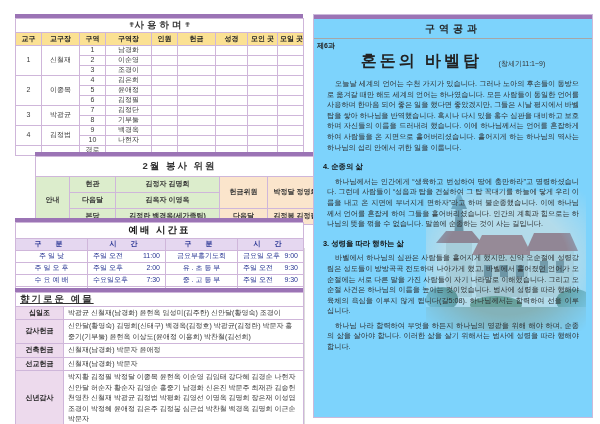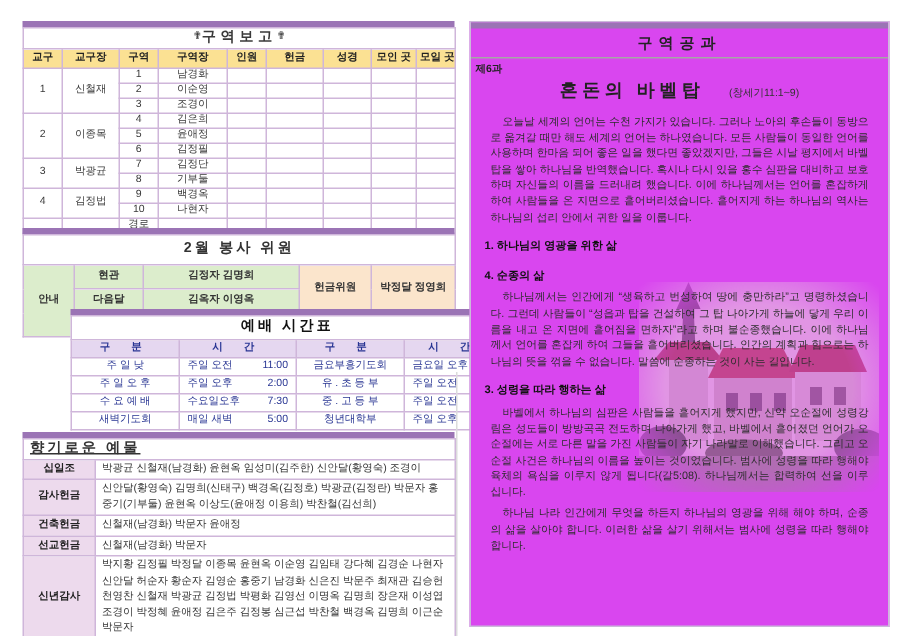--- a/index.html
+++ b/index.html
@@ -20,26 +20,26 @@
   .peach{background:#fbe5cc;}
   
   #timetable th{background:#e5d7f0;color:#283593;font-weight:bold;height:11px;letter-spacing:6px;}
   #timetable td{color:#283593;height:11px;}
   .timecell{padding:0 5px;}
   .timecell .flex{display:flex;justify-content:space-between;align-items:center;}
   
   #offerings td{white-space:normal;text-align:left;line-height:10.5px;padding:1px 4px;color:#333;}
   #offerings td.lbl{background:#eddaed;text-align:center;font-weight:bold;white-space:nowrap;color:#222;}
   
-  .panel{position:absolute;left:313px;top:14px;width:278px;height:402px;border:1px solid #cbb9da;background:#d946ef;}
+  .panel{position:absolute;left:313px;top:14px;width:278px;height:402px;border:1px solid #cbb9da;background:#7dd3fc;}
   .panel .bar{margin:0;}
   .lesson-head{font-size:10px;font-weight:bold;text-align:center;letter-spacing:4px;padding:3px 0 2px;border-bottom:1px solid #a6a6a6;}
   .lesson-no{font-size:7px;font-weight:bold;margin:2px 0 0 3px;}
   .lesson-title-row{text-align:center;margin:0 0 7px;position:relative;z-index:1;}
-  .lesson-title{font-size:12px;font-weight:bold;letter-spacing:3px;margin-top:22px;}
+  .lesson-title{font-size:16px;font-weight:bold;letter-spacing:3px;margin-top:22px;}
   .lesson-scripture{font-size:7px;margin-left:12px;color:#333;}
   .lesson-body{position:relative;padding:0 9px;font-size:7.2px;line-height:10.6px;text-align:justify;color:#2c2c2c;}
   .lesson-body p{margin:4px;text-indent:8px;position:relative;z-index:1;}
   .lesson-body h4{font-size:7.4px;margin:9px 0 1px;position:relative;z-index:1;color:#111;}
   .church{position:absolute;left:112px;top:112px;width:160px;height:140px;opacity:.5;z-index:0;
     -webkit-mask-image:radial-gradient(ellipse at 50% 50%, #000 55%, transparent 98%);
     mask-image:radial-gradient(ellipse at 50% 50%, #000 55%, transparent 98%);}
   .fold{position:absolute;left:304px;top:248px;width:1px;height:176px;background:#dcdcdc;}
 </style>
 </head>
@@ -56,21 +56,21 @@
           <col style="width:26px">
           <col style="width:46px">
           <col style="width:26px">
           <col style="width:38px">
           <col style="width:32px">
           <col style="width:30px">
           <col style="width:26px">
         </colgroup>
       <tbody>
           <tr>
-        <td colspan="9" class="ttl"><span class="deco">✟</span><span>구역보고</span><span class="deco">✟</span></td>
+        <td colspan="9" class="ttl"><span class="deco">✟</span><span>사용하며</span><span class="deco">✟</span></td>
       </tr>
       <tr>
         <th>교구</th>
         <th>교구장</th>
         <th>구역</th>
         <th>구역장</th>
         <th>인원</th>
         <th>헌금</th>
         <th>성경</th>
         <th>모인 곳</th>
@@ -182,21 +182,21 @@
             <td></td>
             <td></td>
             <td></td>
             <td></td>
             <td></td>
       </tr>
     </tbody>
       </table>
   </div>
 
-  <div class="sect" id="service" style="top:152px;">
+  <div class="sect" id="service" style="top:152px;margin-left:20px;">
     <div class="bar"></div>
     <table>
       <colgroup>
           <col style="width:34px">
           <col style="width:46px">
           <col style="width:104px">
           <col style="width:48px">
           <col style="width:56px">
         </colgroup>
       <tbody>
@@ -217,21 +217,21 @@
       <tr>
         <td class="green">본당</td>
         <td class="green">김정란 백경옥(세가족팀)</td>
         <td class="peach">다음달</td>
         <td class="peach">김정봉 김정필</td>
       </tr>
     </tbody>
       </table>
   </div>
 
-  <div class="sect" id="timetable" style="top:206px;margin-left:32px;">
+  <div class="sect" id="timetable" style="top:218px;">
     <div class="bar"></div>
     <table>
       <colgroup>
           <col style="width:72px">
           <col style="width:78px">
           <col style="width:72px">
           <col style="width:66px">
         </colgroup>
       <tbody>
           <tr>
@@ -371,23 +371,22 @@
           <rect x="90" y="74" width="8" height="12" fill="#5f5a52"></rect>
           <rect x="114" y="70" width="8" height="12" fill="#6a645a"></rect>
           <rect x="130" y="70" width="8" height="12" fill="#6a645a"></rect>
           <ellipse cx="16" cy="108" rx="16" ry="12" fill="#3d5a34"></ellipse>
           <ellipse cx="148" cy="110" rx="18" ry="12" fill="#46643a"></ellipse>
           <ellipse cx="70" cy="114" rx="26" ry="9" fill="#55713f"></ellipse>
           <rect x="0" y="116" width="160" height="24" fill="#8a9378"></rect>
         </svg>
       </div>
       <p>오늘날 세계의 언어는 수천 가지가 있습니다. 그러나 노아의 후손들이 동방으로 옮겨갈 때만 해도 세계의 언어는 하나였습니다. 모든 사람들이 동일한 언어를 사용하며 한마음 되어 좋은 일을 했다면 좋았겠지만, 그들은 시날 평지에서 바벨탑을 쌓아 하나님을 반역했습니다. 혹시나 다시 있을 홍수 심판을 대비하고 보호하며 자신들의 이름을 드러내려 했습니다. 이에 하나님께서는 언어를 혼잡하게 하여 사람들을 온 지면으로 흩어버리셨습니다. 흩어지게 하는 하나님의 역사는 하나님의 섭리 안에서 귀한 일을 이룹니다.</p>
-      <h4>1. 하나님의 영광을 위한 삶</h4>
       <h4>4. 순종의 삶</h4>
-      <p>하나님께서는 인간에게 “생육하고 번성하여 땅에 충만하라”고 명령하셨습니다. 그런데 사람들이 “성읍과 탑을 건설하여 그 탑 나아가게 하늘에 닿게 우리 이름을 내고 온 지면에 흩어짐을 면하자”라고 하며 불순종했습니다. 이에 하나님께서 언어를 혼잡케 하여 그들을 흩어버리셨습니다. 인간의 계획과 힘으로는 하나님의 뜻을 꺾을 수 없습니다. 말씀에 순종하는 것이 사는 길입니다.</p>
+      <p>하나님께서는 인간에게 “생육하고 번성하여 땅에 충만하라”고 명령하셨습니다. 그런데 사람들이 “성읍과 탑을 건설하여 그 탑 꼭대기를 하늘에 닿게 우리 이름을 내고 온 지면에 무너지게 면하자”라고 하며 불순종했습니다. 이에 하나님께서 언어를 혼잡케 하여 그들을 흩어버리셨습니다. 인간의 계획과 힘으로는 하나님의 뜻을 꺾을 수 없습니다. 말씀에 순종하는 것이 사는 길입니다.</p>
       <h4>3. 성령을 따라 행하는 삶</h4>
       <p>바벨에서 하나님의 심판은 사람들을 흩어지게 했지만, 신약 오순절에 성령강림은 성도들이 방방곡곡 전도하며 나아가게 했고, 바벨에서 흩어졌던 언어가 오순절에는 서로 다른 말을 가진 사람들이 자기 나라말로 이해했습니다. 그리고 오순절 사건은 하나님의 이름을 높이는 것이었습니다. 범사에 성령을 따라 행해야 육체의 욕심을 이루지 않게 됩니다(갈5:08). 하나님께서는 합력하여 선을 이루십니다.</p>
-      <p>하나님 나라 인간에게 무엇을 하든지 하나님의 영광을 위해 해야 하며, 순종의 삶을 살아야 합니다. 이러한 삶을 살기 위해서는 범사에 성령을 따라 행해야 합니다.</p>
+      <p>하나님 나라 합력하여 무엇을 하든지 하나님의 영광을 위해 해야 하며, 순종의 삶을 살아야 합니다. 이러한 삶을 살기 위해서는 범사에 성령을 따라 행해야 합니다.</p>
     </div>
   </div>
 
   <div class="fold"></div>
 </div>
 
 </body></html>

